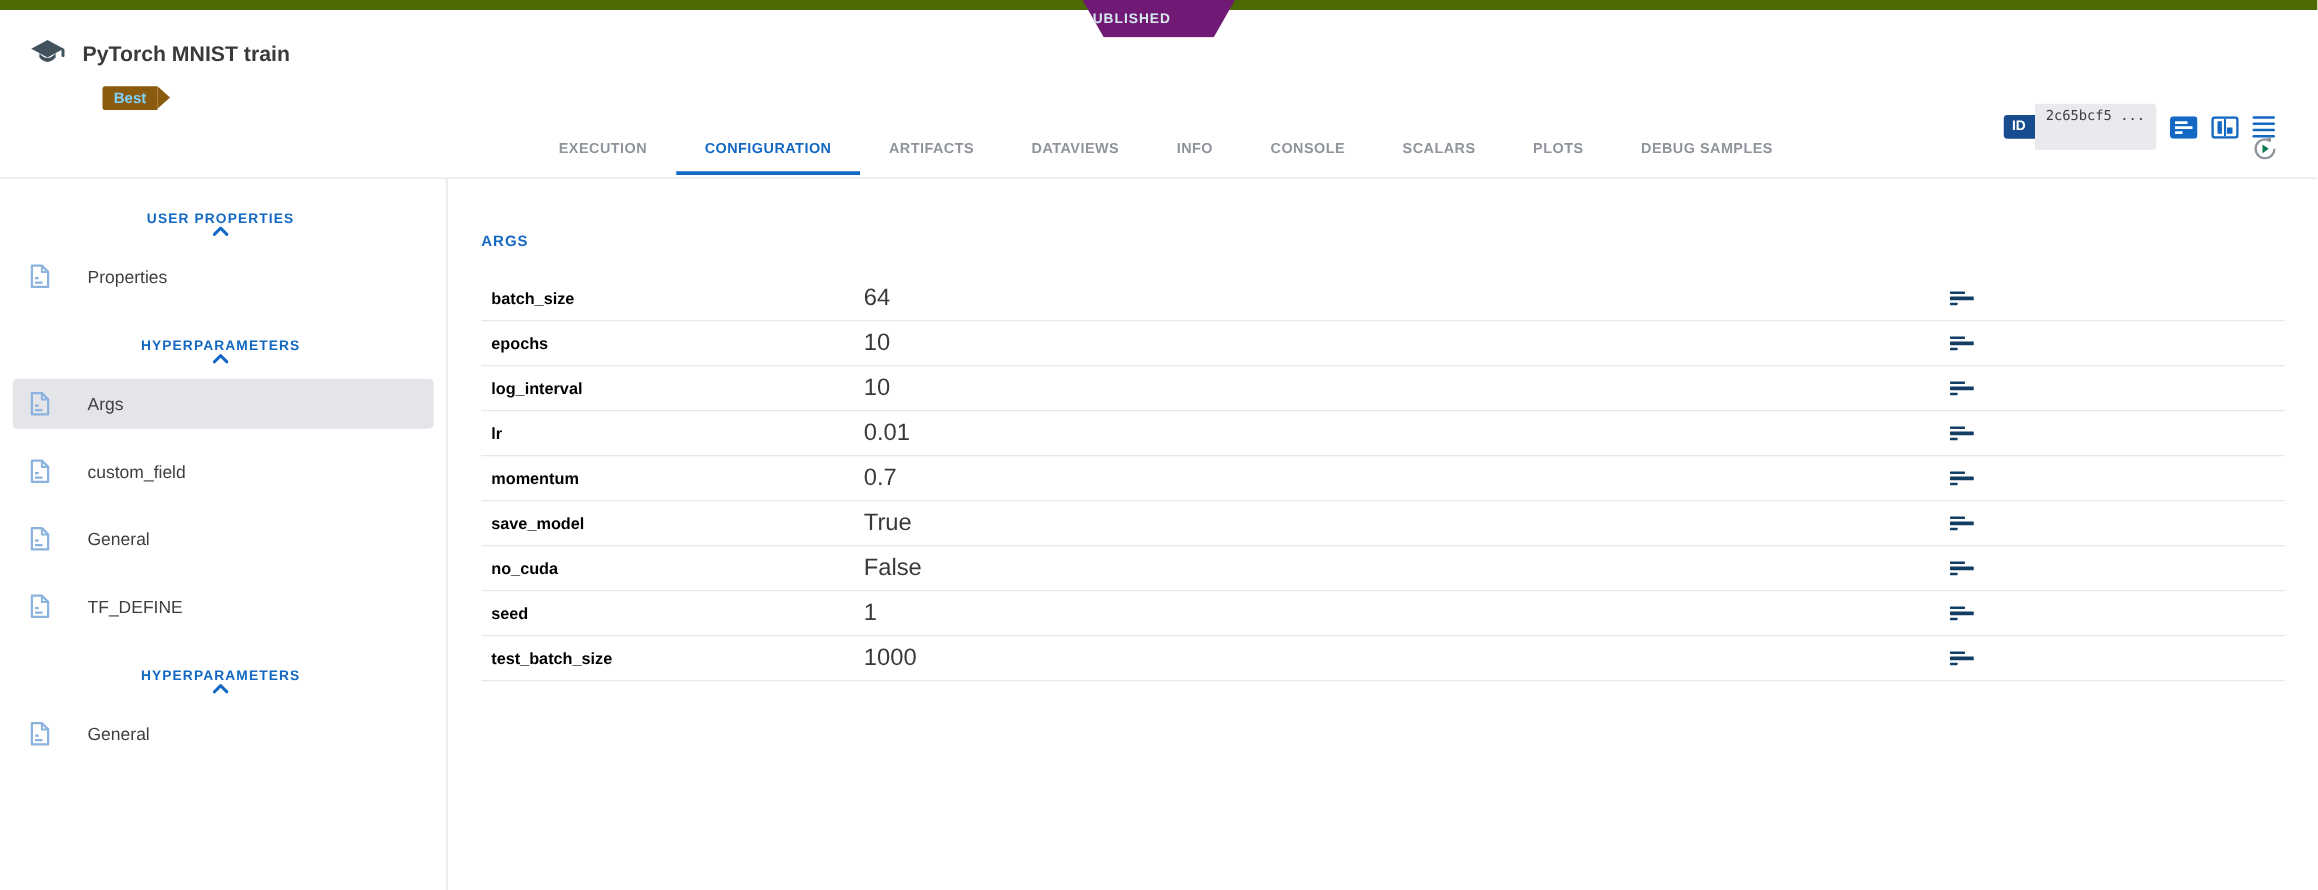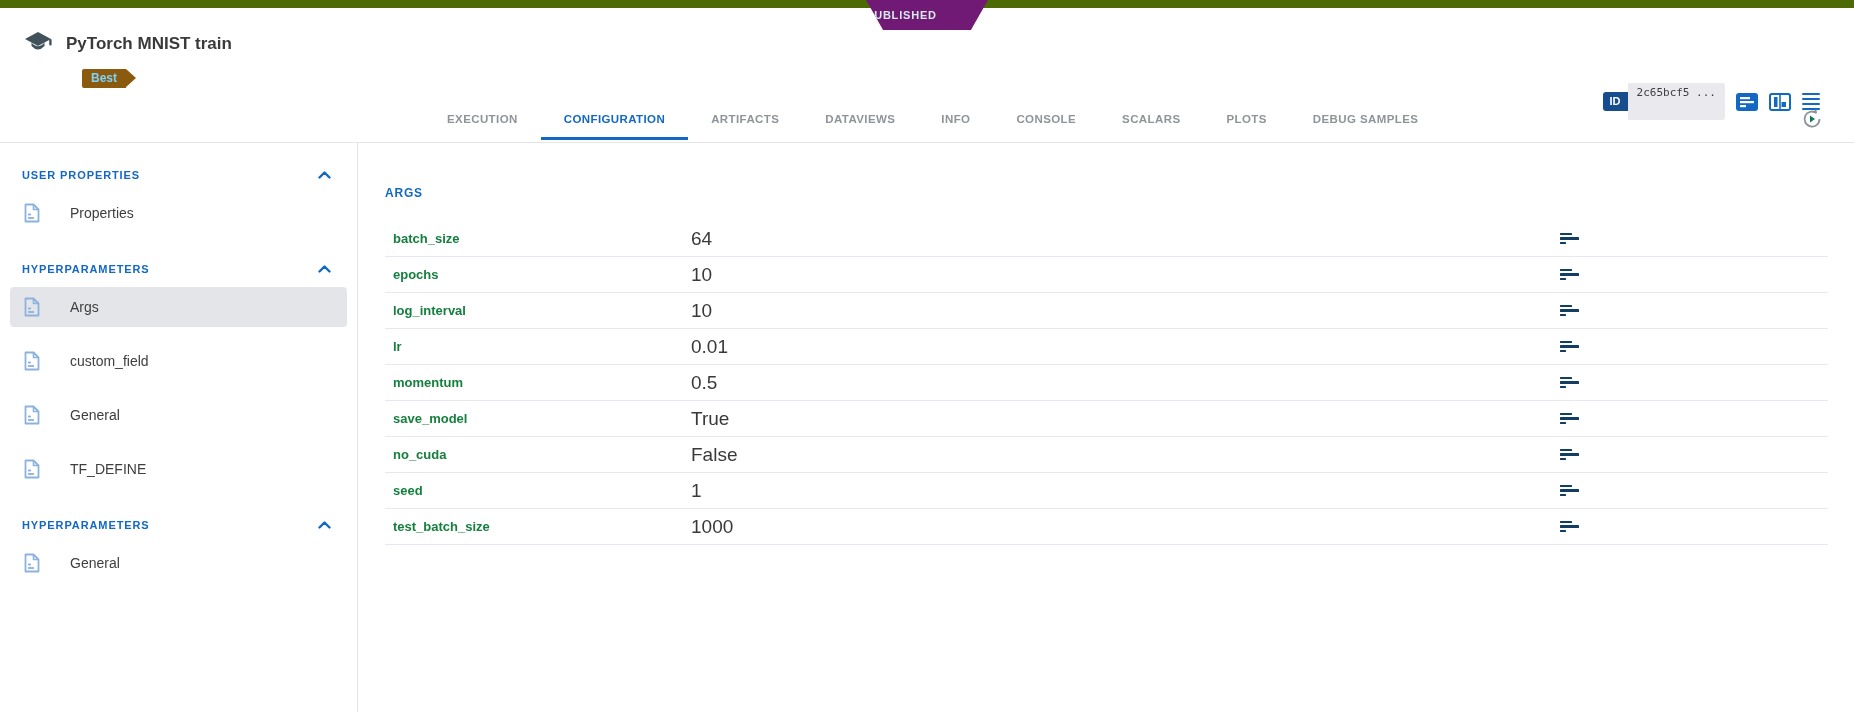--- a/index.html
+++ b/index.html
@@ -47,32 +47,32 @@
     padding:13px 23px 12px;font-size:11.5px;font-weight:bold;letter-spacing:.4px;
     color:#8f949b;border-bottom:3px solid transparent;cursor:pointer;white-space:nowrap;
   }
   .tab.active{color:#1268c3;border-bottom-color:#1268c3;}
   .refresh-btn{position:absolute;top:107px;right:30px;cursor:pointer;}
   .header-divider{position:absolute;top:142px;left:0;right:0;height:1px;background:#e5e6ea;z-index:1;}
 
   
   .content{position:absolute;top:143px;bottom:0;left:0;right:0;display:flex;}
   aside{width:358px;min-width:358px;border-right:1px solid #e2e3e8;box-sizing:border-box;padding-top:10px;background:#fff;}
-  .side-header{display:flex;justify-content:space-between;align-items:center;padding:16px 26px 12px 22px;cursor:pointer;}
+  .side-header{display:flex;justify-content:space-between;align-items:center;padding:16px 26px 12px 22px;cursor:pointer;flex-direction:column;}
   .side-header span{color:#1268c3;font-size:11px;font-weight:bold;letter-spacing:.9px;}
   .side-item{
     display:flex;align-items:center;gap:30px;height:40px;margin:0 10px 14px;
     padding-left:14px;border-radius:4px;font-size:14px;color:#3e3e3e;cursor:pointer;
   }
   .side-item.selected{background:#e4e5e9;}
   main{flex:1;padding:43px 26px 0 27px;box-sizing:border-box;}
   .args-title{font-size:12px;font-weight:bold;color:#1268c3;letter-spacing:.8px;}
   .params{margin-top:21px;}
   .param-row{position:relative;display:flex;align-items:center;height:36px;border-bottom:1px solid #e7e8ed;padding-left:8px;box-sizing:border-box;}
-  .param-key{width:298px;font-size:13px;font-weight:bold;color:#15803d;}
+  .param-key{width:298px;font-size:13px;font-weight:bold;color:#000000;}
   .param-val{font-size:19px;color:#393939;}
   .notes-icon{position:absolute;left:1175px;top:50%;transform:translateY(-50%);display:flex;flex-direction:column;gap:2px;cursor:pointer;}
   .notes-icon i{display:block;height:2.6px;background:#123e63;border-radius:.5px;}
   .notes-icon .b1{width:12px;}
   .notes-icon .b2{width:19px;}
   .notes-icon .b3{width:6px;}
 </style>
 </head>
 <body>
 
@@ -300,21 +300,21 @@
           <span class="param-val">0.01</span>
           <span class="notes-icon">
             <i class="b1"></i>
             <i class="b2"></i>
             <i class="b3"></i>
           </span>
         </div>
 
         <div class="param-row">
           <span class="param-key">momentum</span>
-          <span class="param-val">0.5</span>
+          <span class="param-val">0.7</span>
           <span class="notes-icon">
             <i class="b1"></i>
             <i class="b2"></i>
             <i class="b3"></i>
           </span>
         </div>
 
         <div class="param-row">
           <span class="param-key">save_model</span>
           <span class="param-val">True</span>

